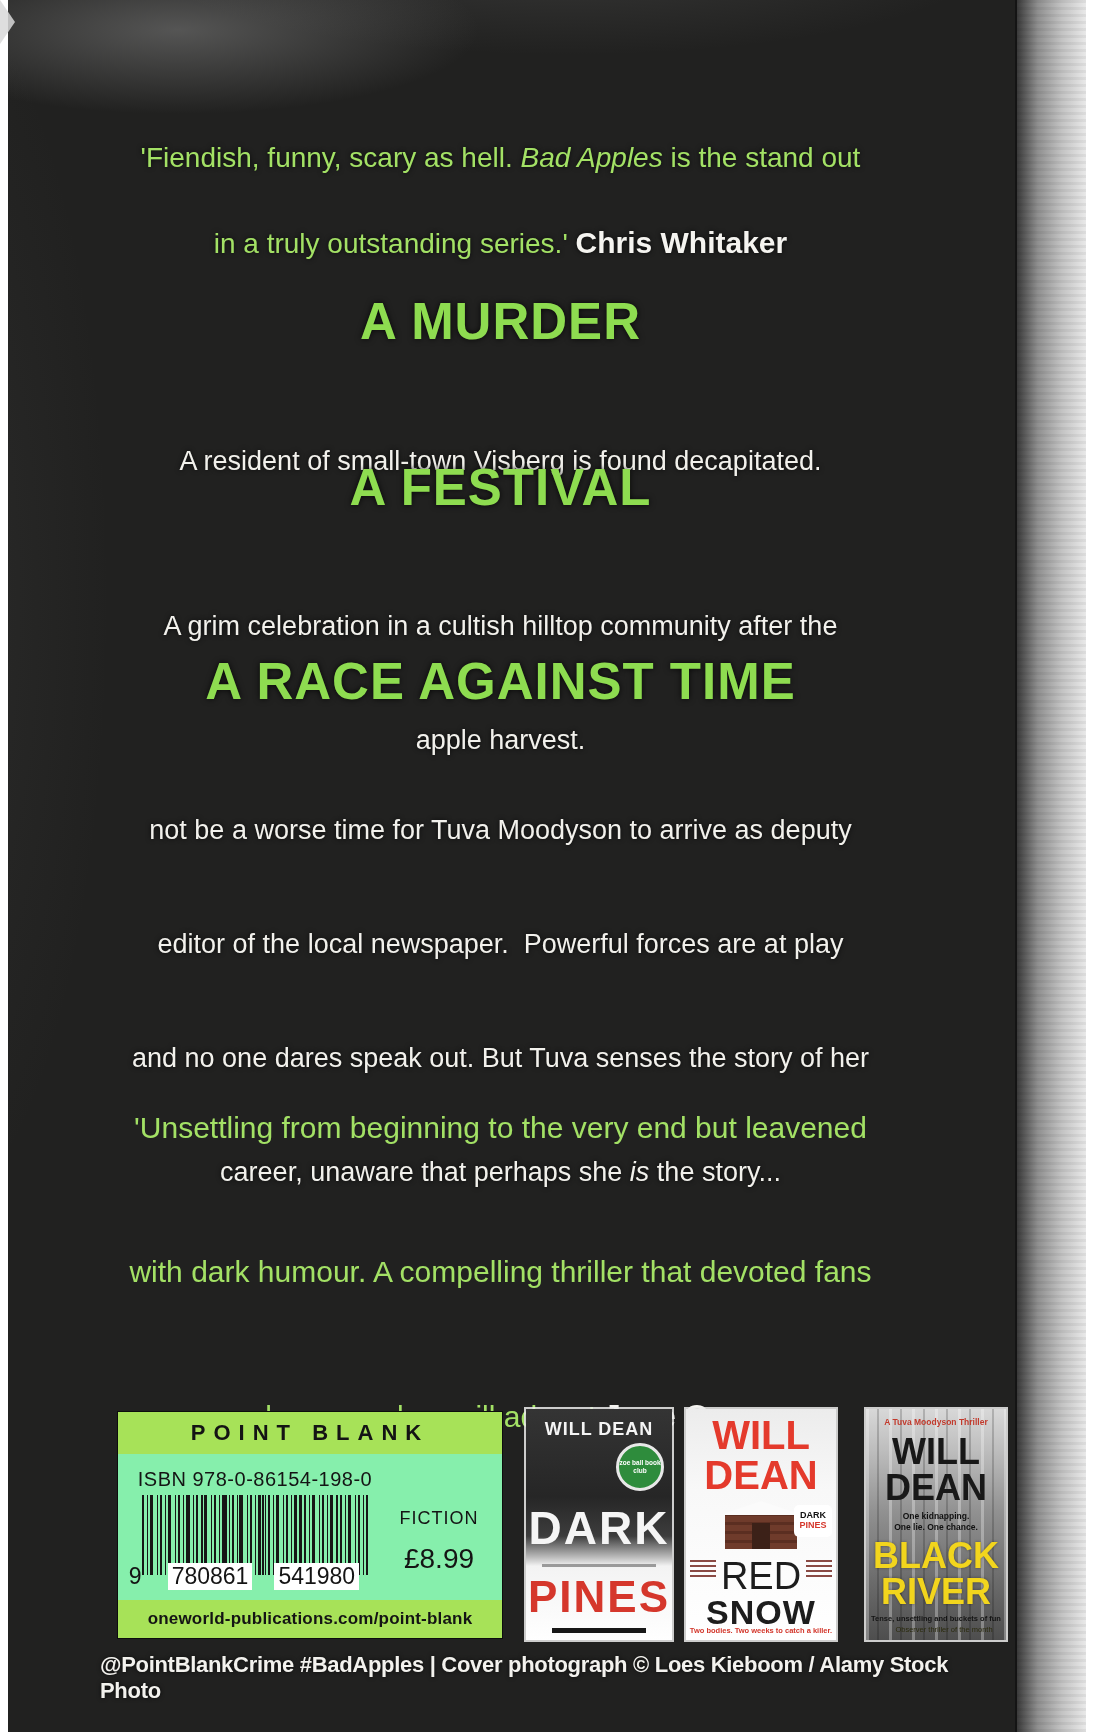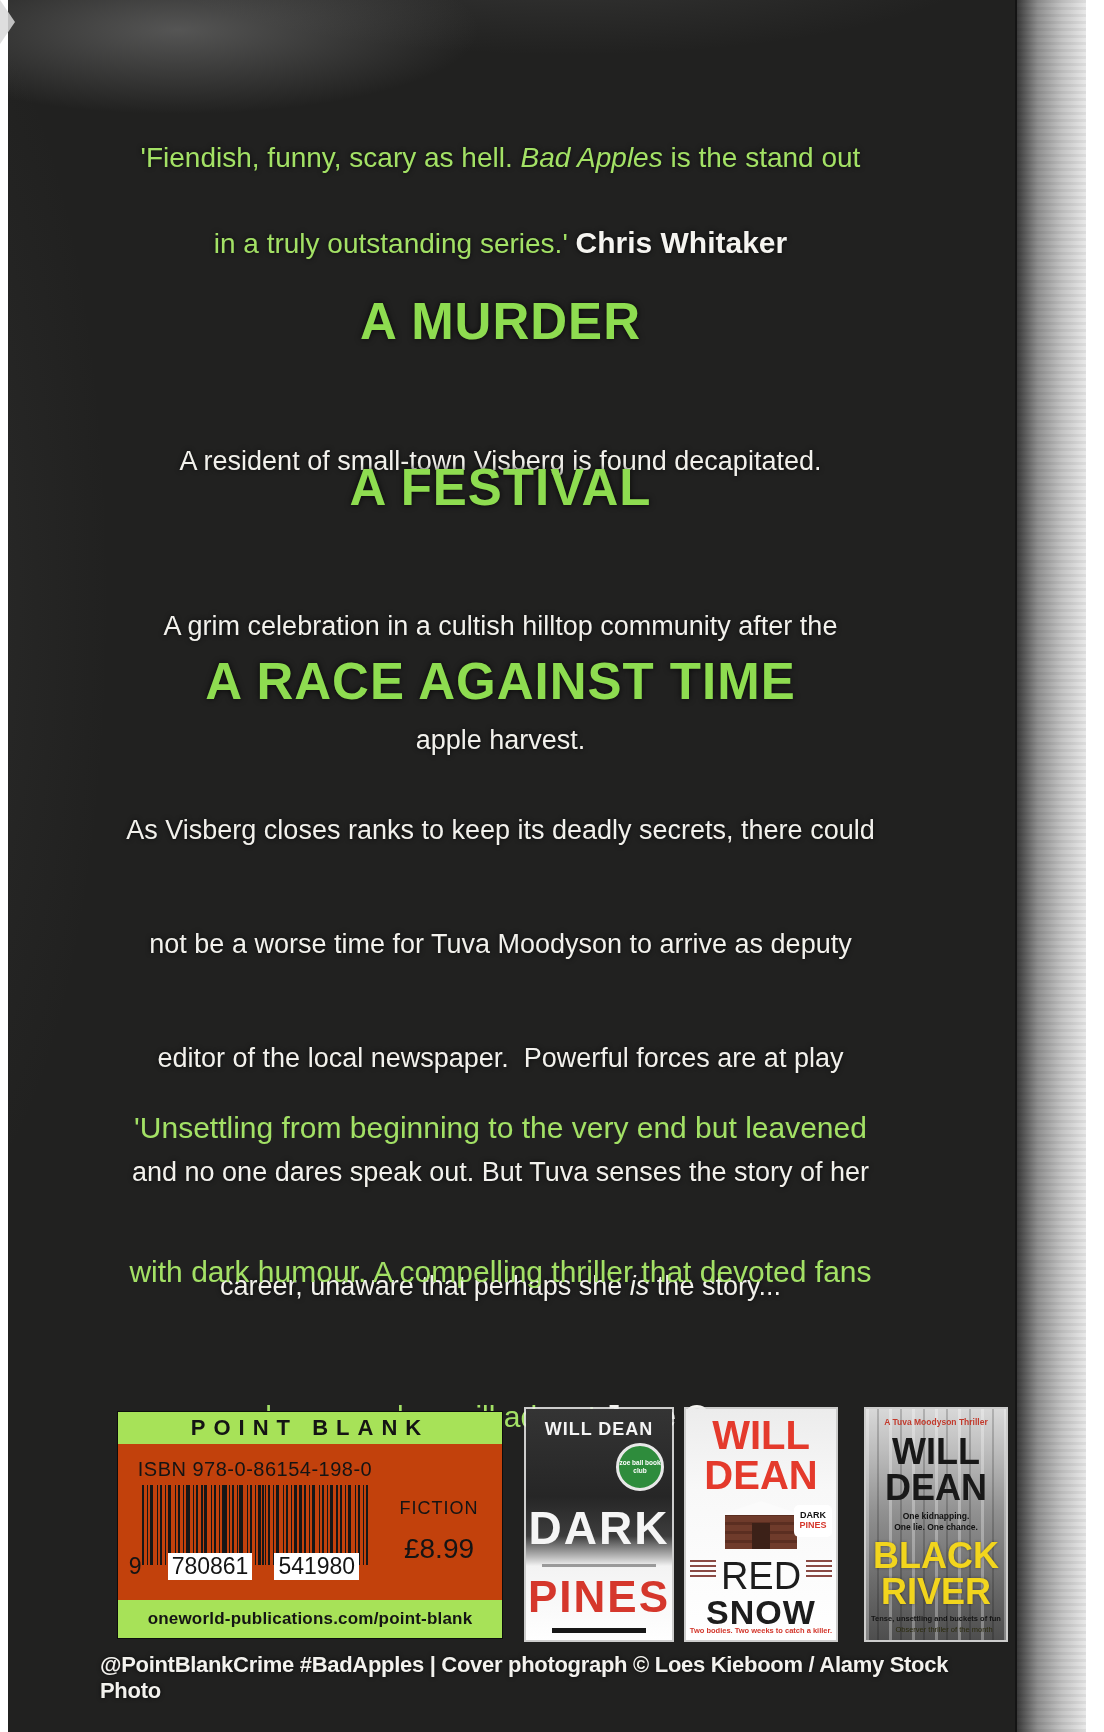--- a/index.html
+++ b/index.html
@@ -53,23 +53,23 @@
     color:#f3f2ee;font-weight:bold;font-size:22px;letter-spacing:-.3px;
     text-shadow:0 0 4px rgba(0,0,0,.7);white-space:pre-wrap;
   }
   
   .bclabel{
     position:absolute;left:110px;top:1412px;width:384px;height:226px;
     display:flex;flex-direction:column;background:#ffffff;
     box-shadow:0 0 0 1px #0d0d0d;
   }
   .bc-band{background:#a7e258;color:#141414;display:flex;align-items:center;justify-content:center;}
-  .bc-top{height:32px;font-weight:bold;font-size:22px;letter-spacing:8px;}
+  .bc-top{height:42px;font-weight:bold;font-size:22px;letter-spacing:8px;}
   .bc-bot{height:38px;font-weight:bold;font-size:17px;letter-spacing:.2px;}
-  .bc-mid{flex:1;display:flex;background:#c2410c;color:#141414;padding:10px 0 0 16px;}
+  .bc-mid{flex:1;display:flex;background:#86efac;color:#141414;padding:10px 0 0 16px;}
   .bc-left{width:242px;display:flex;flex-direction:column;align-items:center;}
   .isbn{font-size:20px;letter-spacing:.5px;margin-top:4px;}
   .bars{
     width:226px;height:80px;margin-top:4px;
     background:
       repeating-linear-gradient(90deg,#161616 0 2px, transparent 2px 5px, #161616 5px 6px, transparent 6px 8px, #161616 8px 11px, transparent 11px 15px, #161616 15px 16px, transparent 16px 18px),
       repeating-linear-gradient(90deg, transparent 0 9px, #161616 9px 11px, transparent 11px 23px, #161616 23px 24px, transparent 24px 37px);
   }
   .ean-digits{display:flex;gap:22px;font-size:23px;margin-top:-12px;position:relative;}
   .ean-digits span{background:#fff;padding:0 4px;}
@@ -142,21 +142,20 @@
   </div>
 
   <div class="heading" style="top:458px">A FESTIVAL</div>
   <div class="tblock body-txt" style="top:531px">
     <div>A grim celebration in a cultish hilltop community after the</div>
     <div>apple harvest.</div>
   </div>
 
   <div class="heading" style="top:652px">A RACE AGAINST TIME</div>
   <div class="tblock body-txt" style="top:735px">
-    <div>As Visberg closes ranks to keep its deadly secrets, there could</div>
     <div>not be a worse time for Tuva Moodyson to arrive as deputy</div>
     <div>editor of the local newspaper.  Powerful forces are at play</div>
     <div>and no one dares speak out. But Tuva senses the story of her</div>
     <div><span>career, unaware that perhaps she </span><span class="it">is</span><span> the story...</span></div>
   </div>
 
   <div class="tblock green bq" style="top:1008px">
     <div>'Unsettling from beginning to the very end but leavened</div>
     <div>with dark humour. A compelling thriller that devoted fans</div>
     <div><span>and new readers will adore.' </span><span class="attrib">Jane Casey</span></div>

